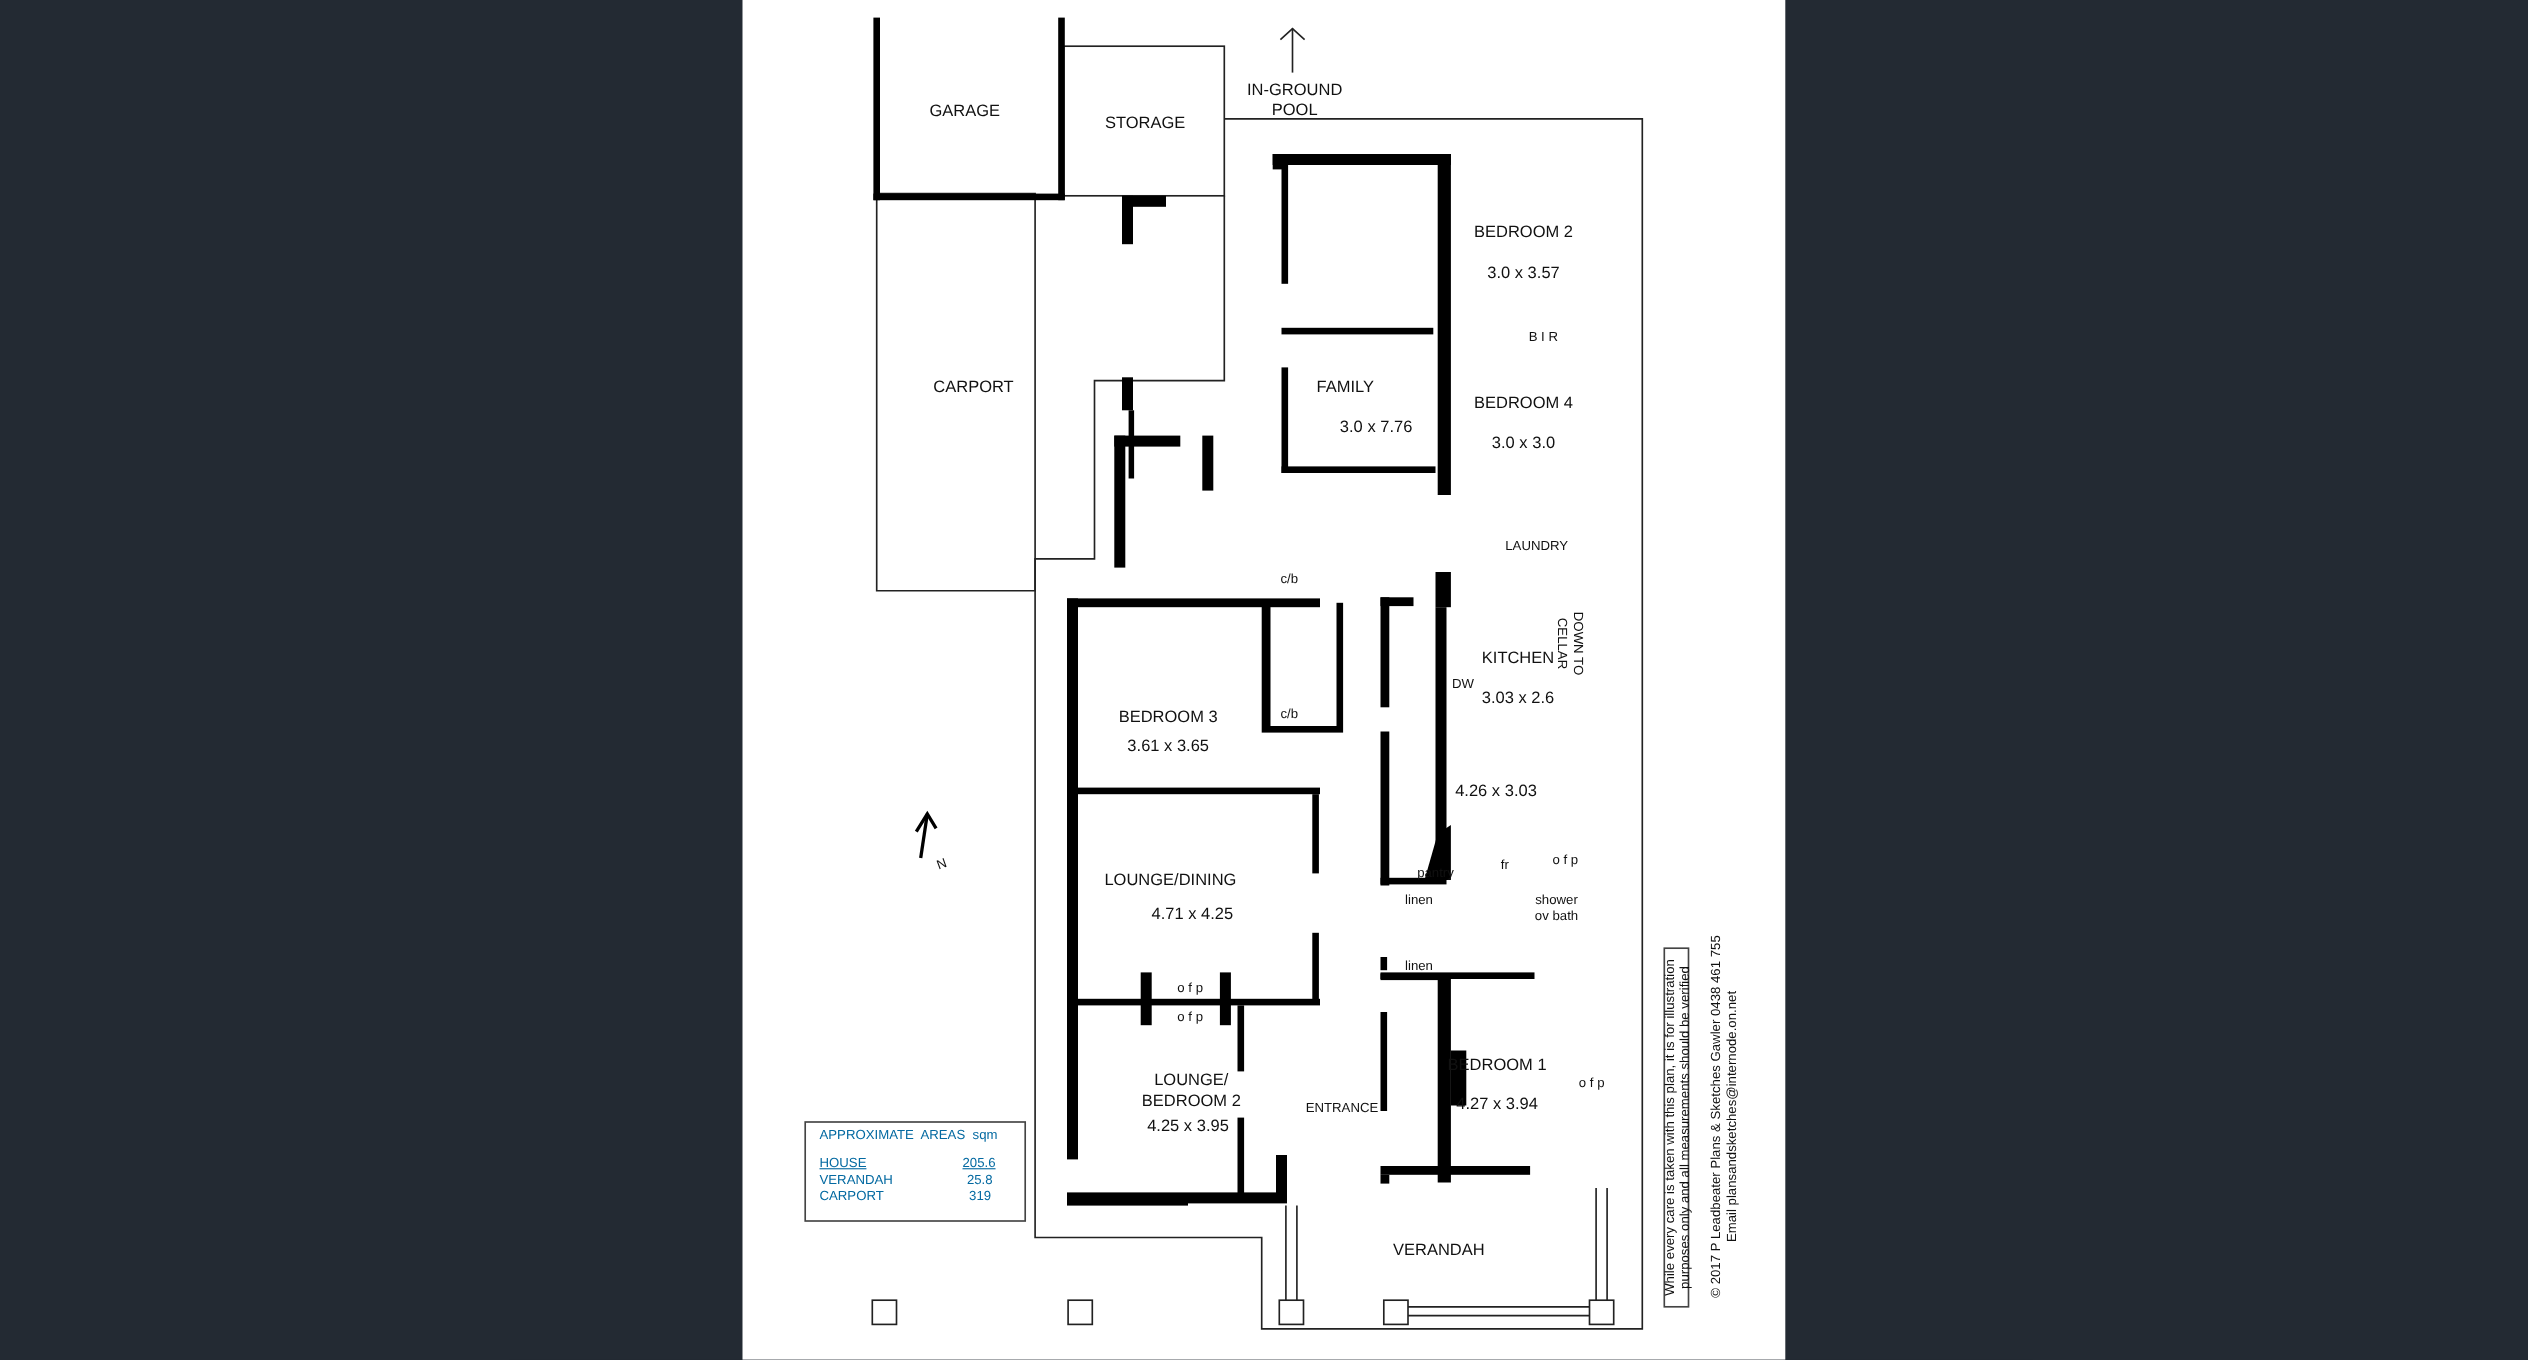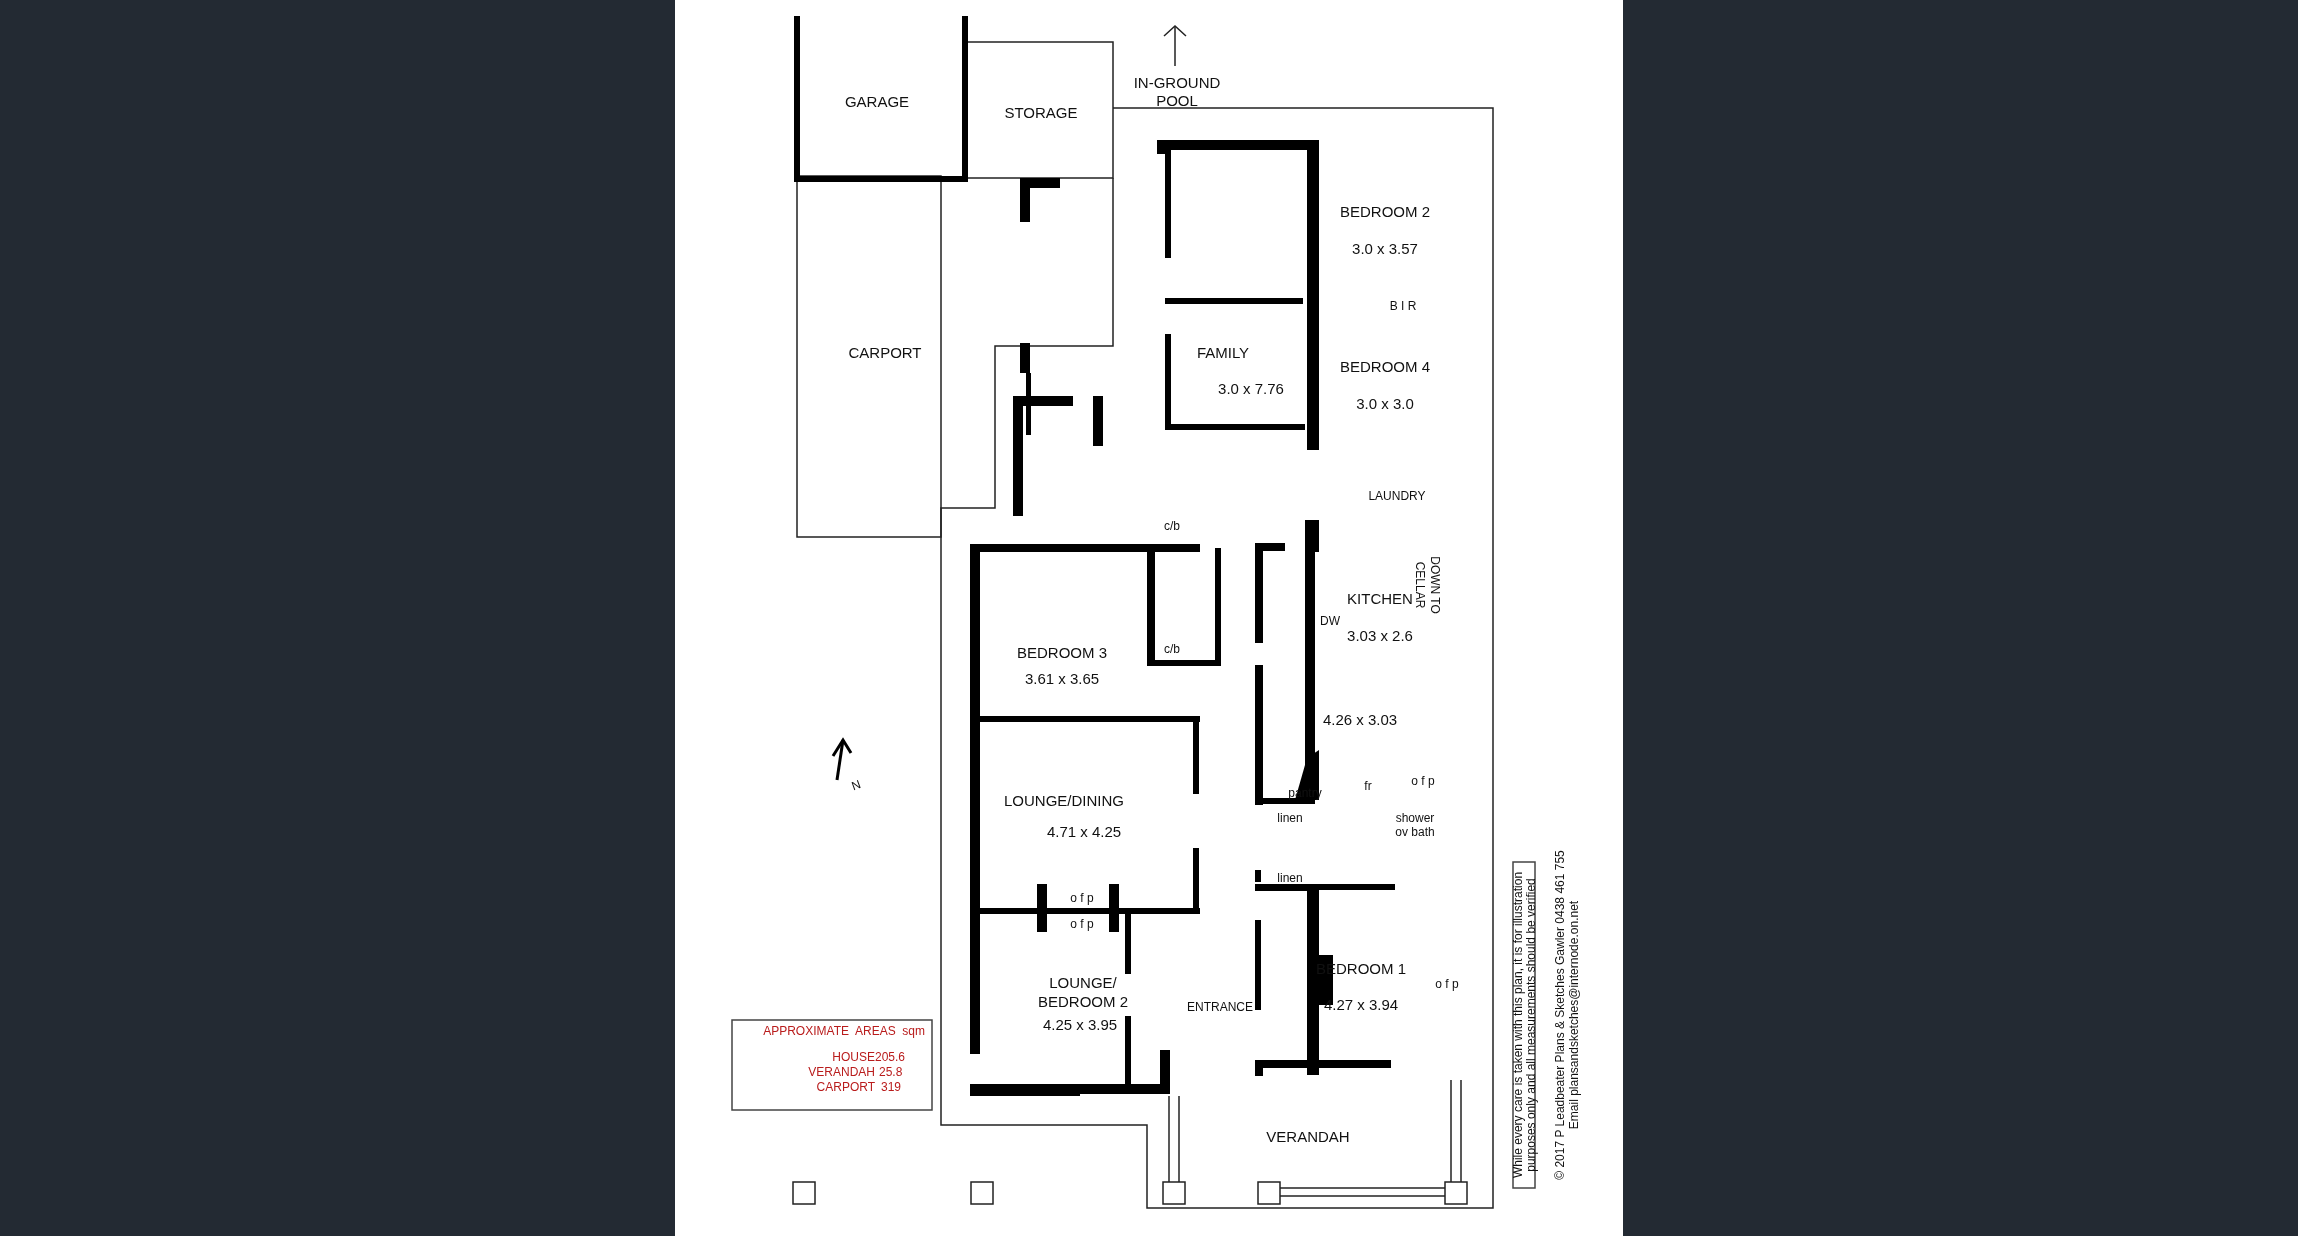--- a/index.html
+++ b/index.html
@@ -155,23 +155,23 @@
 <span class="t" style="left:408px;top:982px">LOUNGE/</span>
 <span class="t" style="left:408px;top:1001px">BEDROOM 2</span>
 <span class="t" style="left:405px;top:1024px">4.25 x 3.95</span>
 <span class="t s" style="left:545px;top:1007px">ENTRANCE</span>
 <span class="t" style="left:686px;top:968px">BEDROOM 1</span>
 <span class="t" style="left:686px;top:1004px">4.27 x 3.94</span>
 <span class="t s" style="left:772px;top:984px">o f p</span>
 <span class="t" style="left:633px;top:1136px">VERANDAH</span>
 <span class="t s" style="left:181px;top:785px;transform:translate(-50%,-50%) rotate(160deg)">N</span>
 
-<div style="position:absolute;left:70px;top:1024px;width:180px;font-size:12px;color:#b91c1c;text-align:right;">
+<div style="position:absolute;left:70px;top:1024px;width:180px;font-size:12px;color:#0369a1;">
   <div style="margin-bottom:12px;white-space:pre;">APPROXIMATE  AREAS  sqm</div>
-  <div style="display:flex;line-height:15px;">
+  <div style="display:flex;line-height:15px;text-decoration:underline;">
         <span style="width:130px">HOUSE</span>
         <span>205.6</span>
       </div>
   <div style="display:flex;line-height:15px;">
         <span style="width:130px">VERANDAH</span>
         <span style="padding-left:4px">25.8</span>
       </div>
   <div style="display:flex;line-height:15px;">
         <span style="width:130px">CARPORT</span>
         <span style="padding-left:6px">319</span>

